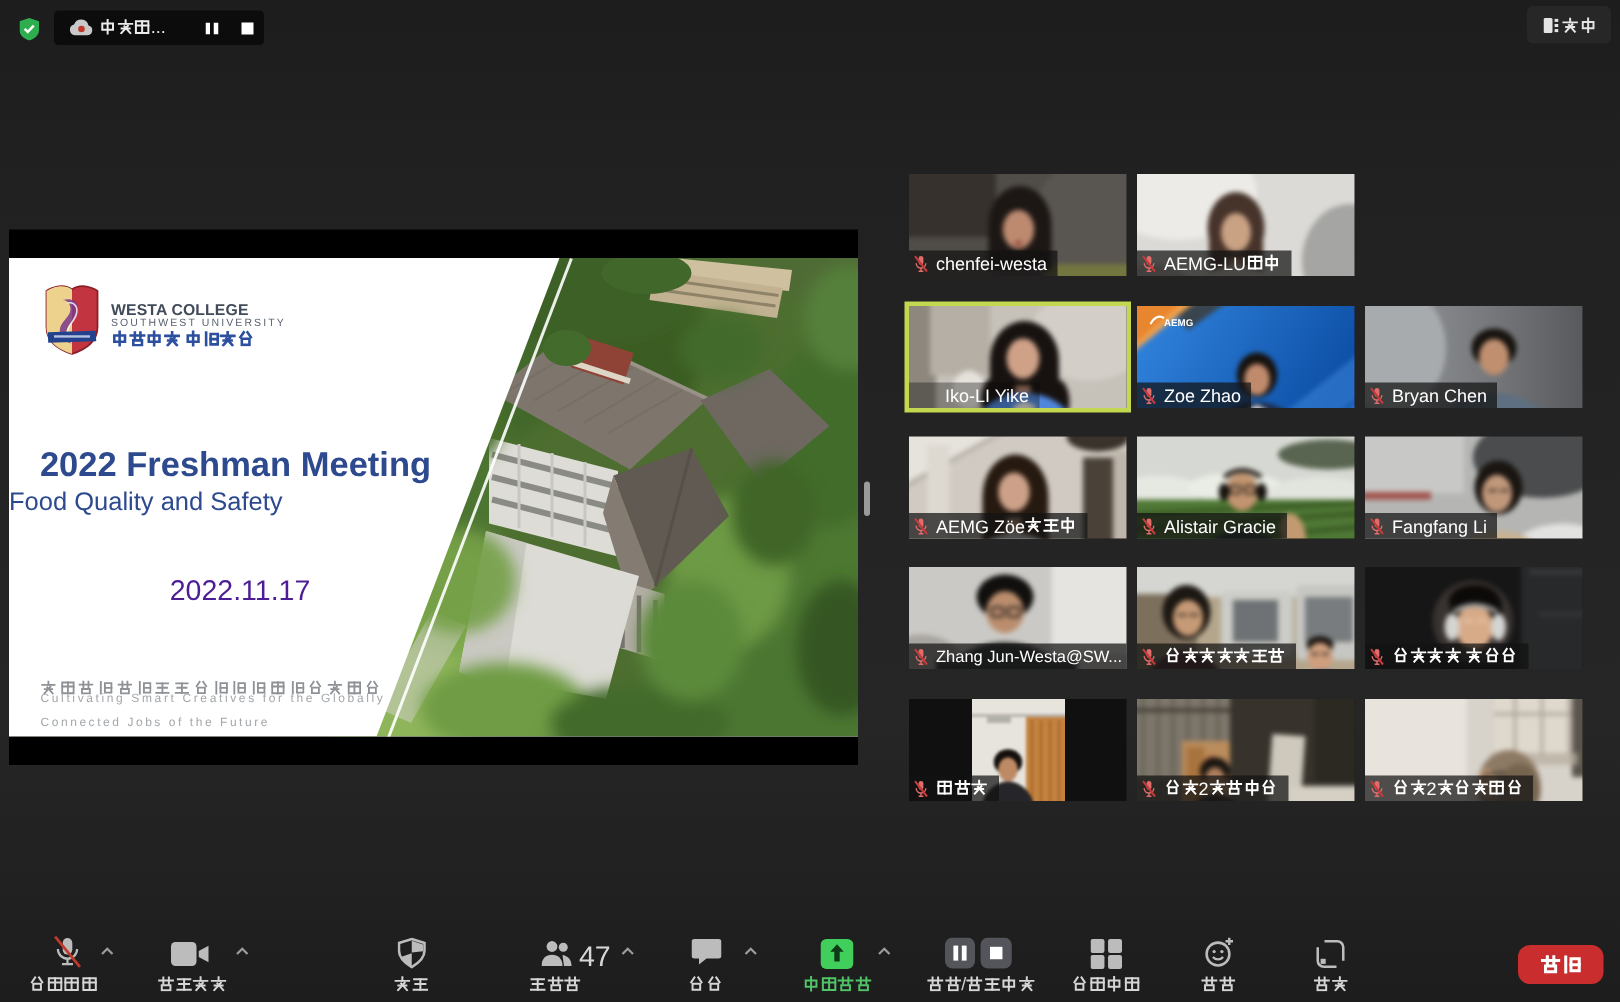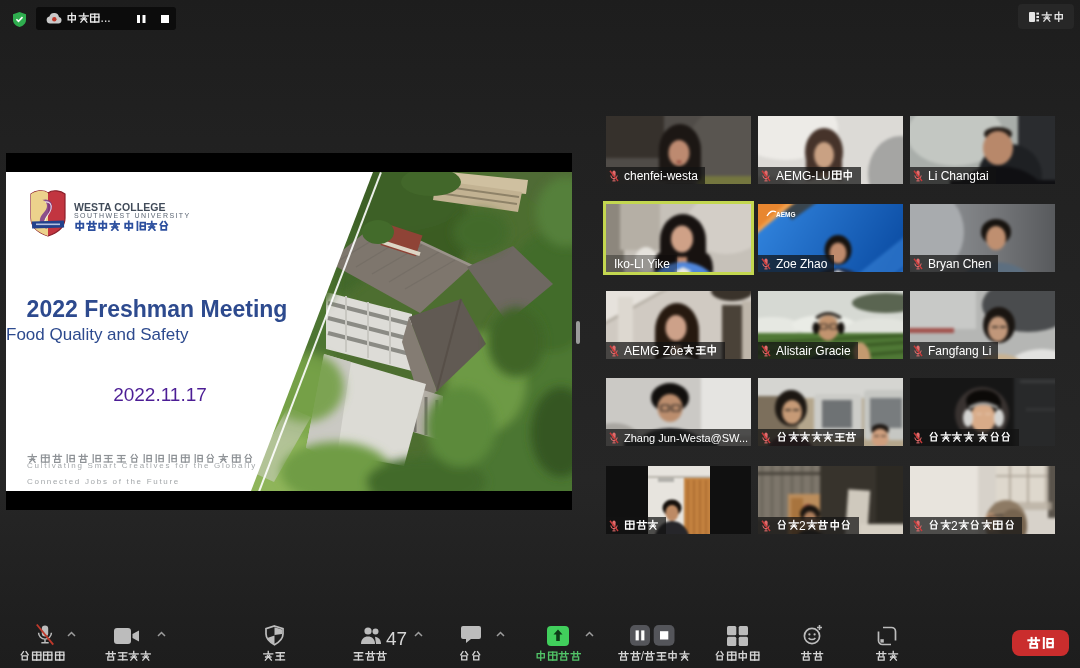--- a/index.html
+++ b/index.html
@@ -327,54 +327,37 @@
         <span>AEMG-LU<svg style="vertical-align:-0.11em;margin-right:0px" width="11.52" height="11.76" viewBox="0 0 10 10" fill="none" stroke="currentColor" stroke-width="1.15" stroke-linecap="square">
             <path d="M1.4 1.8H8.6V8.6H1.4Z"></path>
             <path d="M1.4 4.3H8.6"></path>
             <path d="M5 1.8V8.6"></path>
           </svg><svg style="vertical-align:-0.11em;margin-right:0px" width="11.52" height="11.76" viewBox="0 0 10 10" fill="none" stroke="currentColor" stroke-width="1.15" stroke-linecap="square">
             <path d="M1.9 3.1H8.1V6.7H1.9Z"></path>
             <path d="M5 1V9.3"></path>
           </svg></span>
       </div>
 </div>
-<div class="tile" style="left:910px;top:116px">
-<svg class="scene" viewBox="-4 -4 153 92">
-<rect x="-4" y="-4" width="154" height="92" fill="#a9aeaa"></rect>
-<ellipse cx="45" cy="18" rx="48" ry="32" fill="#c3c7c2"></ellipse>
-<rect x="108" y="-4" width="46" height="92" fill="#2a2c2f"></rect>
-<ellipse cx="100" cy="60" rx="32" ry="32" fill="#1e2023"></ellipse>
-<ellipse cx="88" cy="18" rx="14" ry="7" fill="#241d18"></ellipse>
-<ellipse cx="88" cy="32" rx="15" ry="17" fill="#b8886a"></ellipse>
-<rect x="40" y="64" width="112" height="28" fill="#0f0f12"></rect>
-<ellipse cx="89" cy="92" rx="52" ry="42" fill="#0f0f12"></ellipse>
-</svg>
-<div class="nm"><svg width="10" height="12" viewBox="0 0 10 12">
-          <rect x="3.4" y="0.6" width="3.2" height="6" rx="1.6" fill="#e06c6c"></rect>
-          <path d="M1.8 5.5a3.2 3.2 0 0 0 6.4 0M5 8.7v2M3.4 10.9h3.2" stroke="#e06c6c" fill="none"></path>
-          <path d="M1 .8 9 11" stroke="#c63a3a" stroke-width="1.4"></path>
-        </svg>Li Changtai</div>
-</div>
 <div class="tile" id="t21" style="left:606px;top:204px">
 <svg class="scene" viewBox="-4 -4 153 92">
 <rect x="-4" y="-4" width="154" height="92" fill="#c6c1b9"></rect>
 <rect x="-4" y="-4" width="22" height="92" fill="#8d877d"></rect>
 <rect x="14" y="-4" width="40" height="50" fill="#b5afa5"></rect>
 <ellipse cx="40" cy="56" rx="11" ry="13" fill="#e5e2dc"></ellipse>
 <ellipse cx="120" cy="20" rx="40" ry="30" fill="#d3cec7"></ellipse>
 <ellipse cx="77" cy="36" rx="23" ry="26" fill="#171210"></ellipse>
 <rect x="54" y="38" width="46" height="26" fill="#171210"></rect>
 <ellipse cx="56" cy="62" rx="8" ry="14" fill="#171210"></ellipse>
 <ellipse cx="99" cy="64" rx="8" ry="15" fill="#171210"></ellipse>
 <ellipse cx="76" cy="35" rx="11" ry="13.5" fill="#cfa187"></ellipse>
 <rect x="71" y="53" width="10" height="8" fill="#c08a6e"></rect>
 <ellipse cx="77" cy="87" rx="35" ry="29" fill="#4f86dc"></ellipse>
 <polygon points="69,67 77,82 85,67 77,63" fill="#eceae6"></polygon>
 </svg>
-<div class="nm" style="background:rgba(10,10,10,.35);padding-left:8px">Iko-LI Yike</div>
+<div class="nm" style="background:rgba(10,10,10,.35);padding-left:24px">Iko-LI Yike</div>
 </div>
 <div class="tile" style="left:758px;top:204px">
 <svg class="scene" viewBox="-4 -4 153 92">
 <defs>
           <linearGradient id="lg22" x1="0" y1="0" x2="1" y2=".35">
             <stop offset="0" stop-color="#3488e2"></stop>
             <stop offset="1" stop-color="#0d4fa6"></stop>
           </linearGradient>
         </defs>
 <rect x="-4" y="-4" width="154" height="92" fill="url(#lg22)"></rect>

